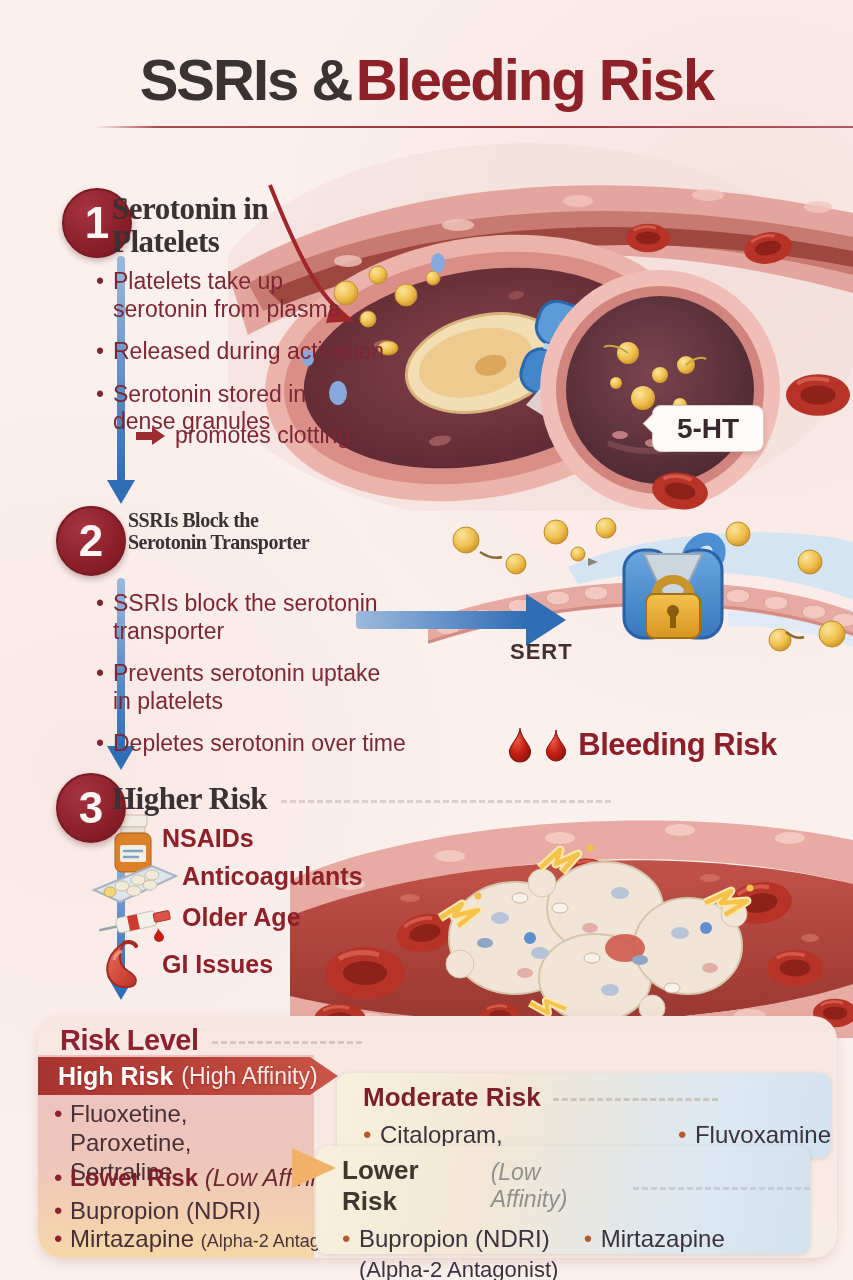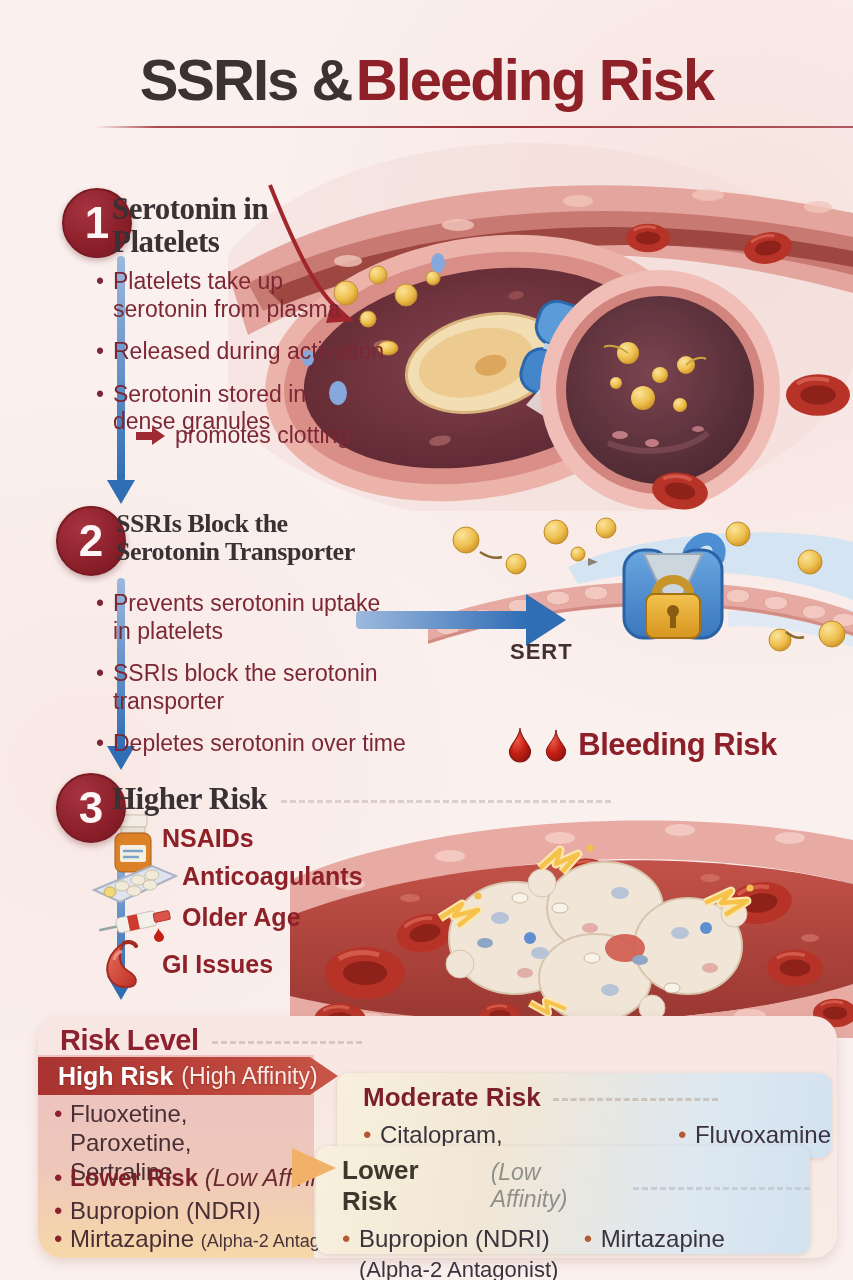--- a/index.html
+++ b/index.html
@@ -215,20 +215,21 @@
     <circle cx="452" cy="262" r="7" fill="url(#g1dot)"></circle>
     <circle cx="388" cy="240" r="6" fill="url(#g1dot)"></circle>
     <path d="M400,210 q-14,-10 -24,-6" stroke="#caa53f" stroke-width="2" fill="none"></path>
     <path d="M458,222 q12,-10 20,-6" stroke="#caa53f" stroke-width="2" fill="none"></path>
     <ellipse cx="392" cy="292" rx="8" ry="4" fill="#d88f94" opacity=".8"></ellipse>
     <ellipse cx="424" cy="300" rx="7" ry="4" fill="#d88f94" opacity=".8"></ellipse>
     <ellipse cx="470" cy="286" rx="6" ry="3" fill="#d88f94" opacity=".7"></ellipse>
     <use href="#rbc1" transform="translate(590,252) scale(.8)"></use>
     <use href="#rbc1" transform="translate(452,348) scale(.7) rotate(8)"></use>
   </svg>
+  <div class="abs ht-label">5-HT</div>
 
   <div class="abs badge" style="left:62px; top:188px;">1</div>
   <div class="abs step-heading preline" style="left:112px; top:192px; width:210px;">Serotonin in
 Platelets</div>
   <svg class="abs varrow" style="left:104px; top:256px;" width="34" height="248" viewBox="0 0 34 248">
     <defs>
         <linearGradient id="v1" x1="0" y1="0" x2="0" y2="1">
           <stop offset="0" stop-color="#9db9dd"></stop>
           <stop offset="1" stop-color="#2f6db5"></stop>
         </linearGradient>
@@ -314,37 +315,37 @@
         </defs>
       <path d="M13,1 C13,10 3,17 3,23 a10,10 0 0 0 20,0 C23,17 13,10 13,1 Z" fill="url(#dr1)" stroke="#7e100c"></path>
     </svg>
     <svg width="26" height="33" viewBox="0 0 26 34">
       <path d="M13,1 C13,10 3,17 3,23 a10,10 0 0 0 20,0 C23,17 13,10 13,1 Z" fill="url(#dr1)" stroke="#7e100c"></path>
     </svg>
     <span class="bleed-text">Bleeding Risk</span>
   </div>
 
   <div class="abs badge" style="left:56px; top:506px;">2</div>
-  <div class="abs step-heading preline" style="left:116px; top:510px; width:310px; font-size:26px;">SSRIs Block the
+  <div class="abs step-heading preline" style="left:128px; top:510px; width:310px; font-size:20px;">SSRIs Block the
 Serotonin Transporter</div>
   <svg class="abs varrow" style="left:104px; top:578px;" width="34" height="192" viewBox="0 0 34 192">
     <defs>
         <linearGradient id="v2" x1="0" y1="0" x2="0" y2="1">
           <stop offset="0" stop-color="#9db9dd"></stop>
           <stop offset="1" stop-color="#2f6db5"></stop>
         </linearGradient>
       </defs>
     <rect x="13" y="0" width="8" height="170" rx="4" fill="url(#v2)"></rect>
     <polygon points="3,168 31,168 17,192" fill="#2f6db5"></polygon>
   </svg>
   <ul class="abs bullets" style="left:96px; top:590px; width:310px;">
+    <li class="preline">SSRIs block the serotonin
+transporter</li>
     <li class="preline">Prevents serotonin uptake
 in platelets</li>
-    <li class="preline">SSRIs block the serotonin
-transporter</li>
     <li class="preline">Depletes serotonin over time</li>
   </ul>
   <svg class="abs harrow" style="left:356px; top:588px;" width="210" height="64" viewBox="0 0 210 64">
     <defs>
         <linearGradient id="h1" x1="0" y1="0" x2="1" y2="0">
           <stop offset="0" stop-color="#9db9dd"></stop>
           <stop offset="1" stop-color="#2f6db5"></stop>
         </linearGradient>
       </defs>
     <rect x="0" y="23" width="172" height="18" rx="4" fill="url(#h1)"></rect>

